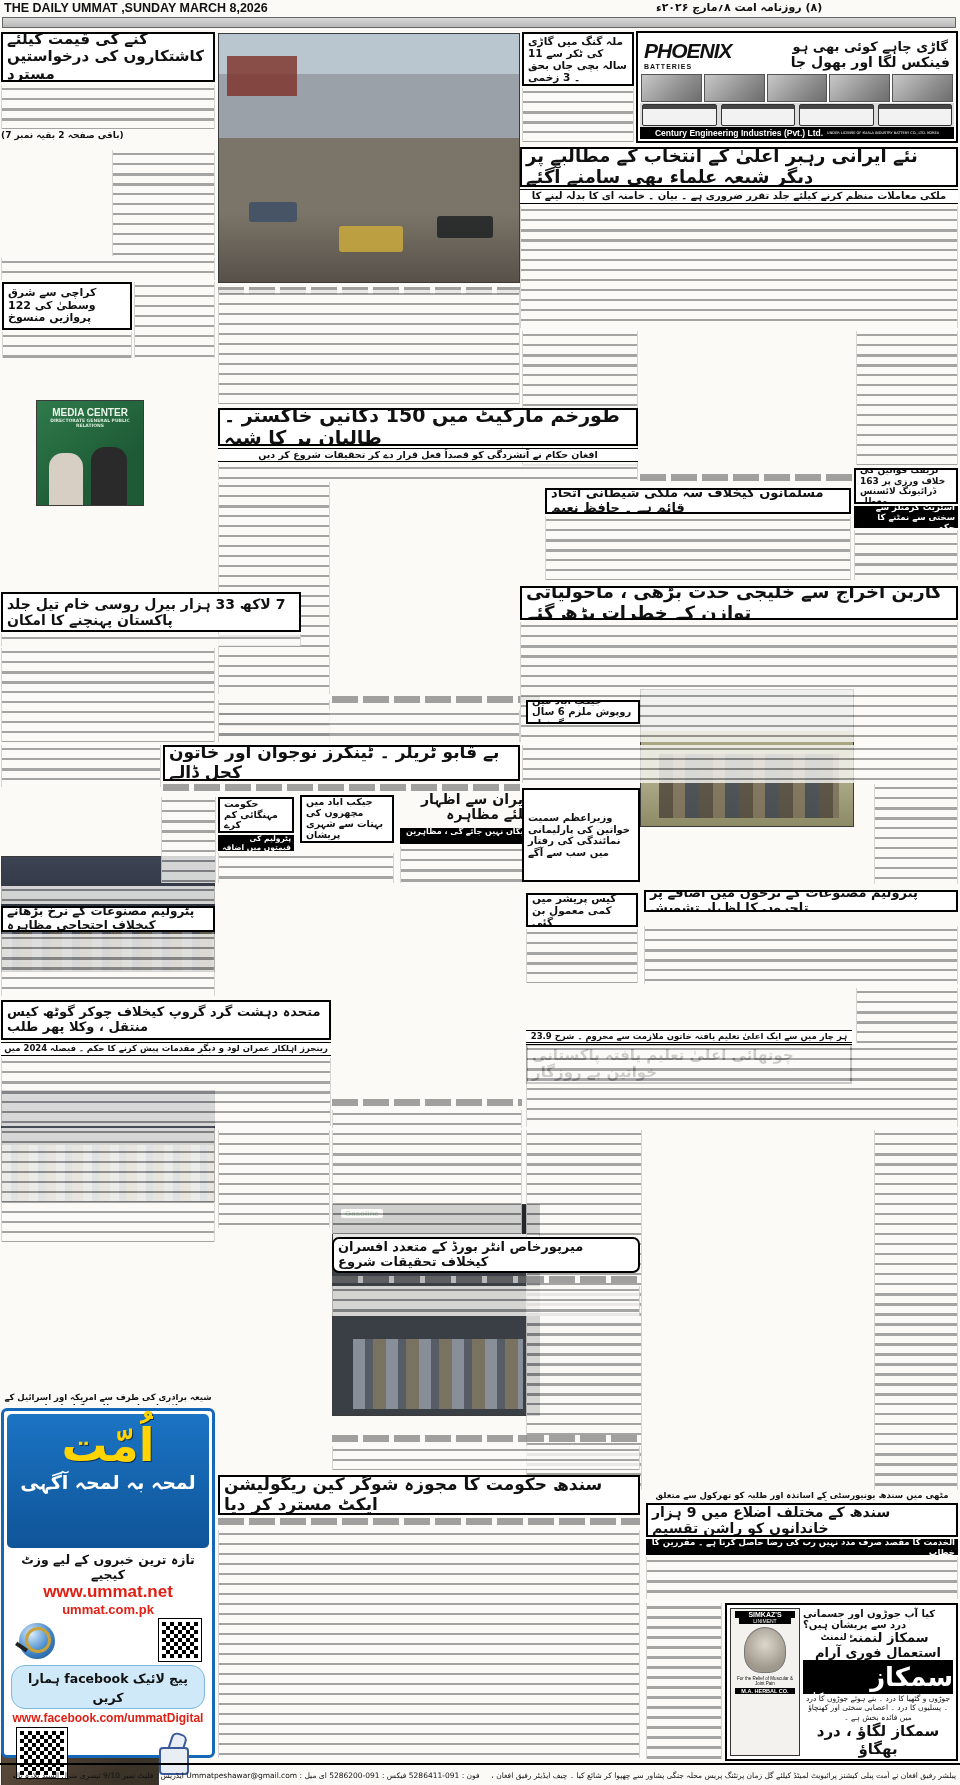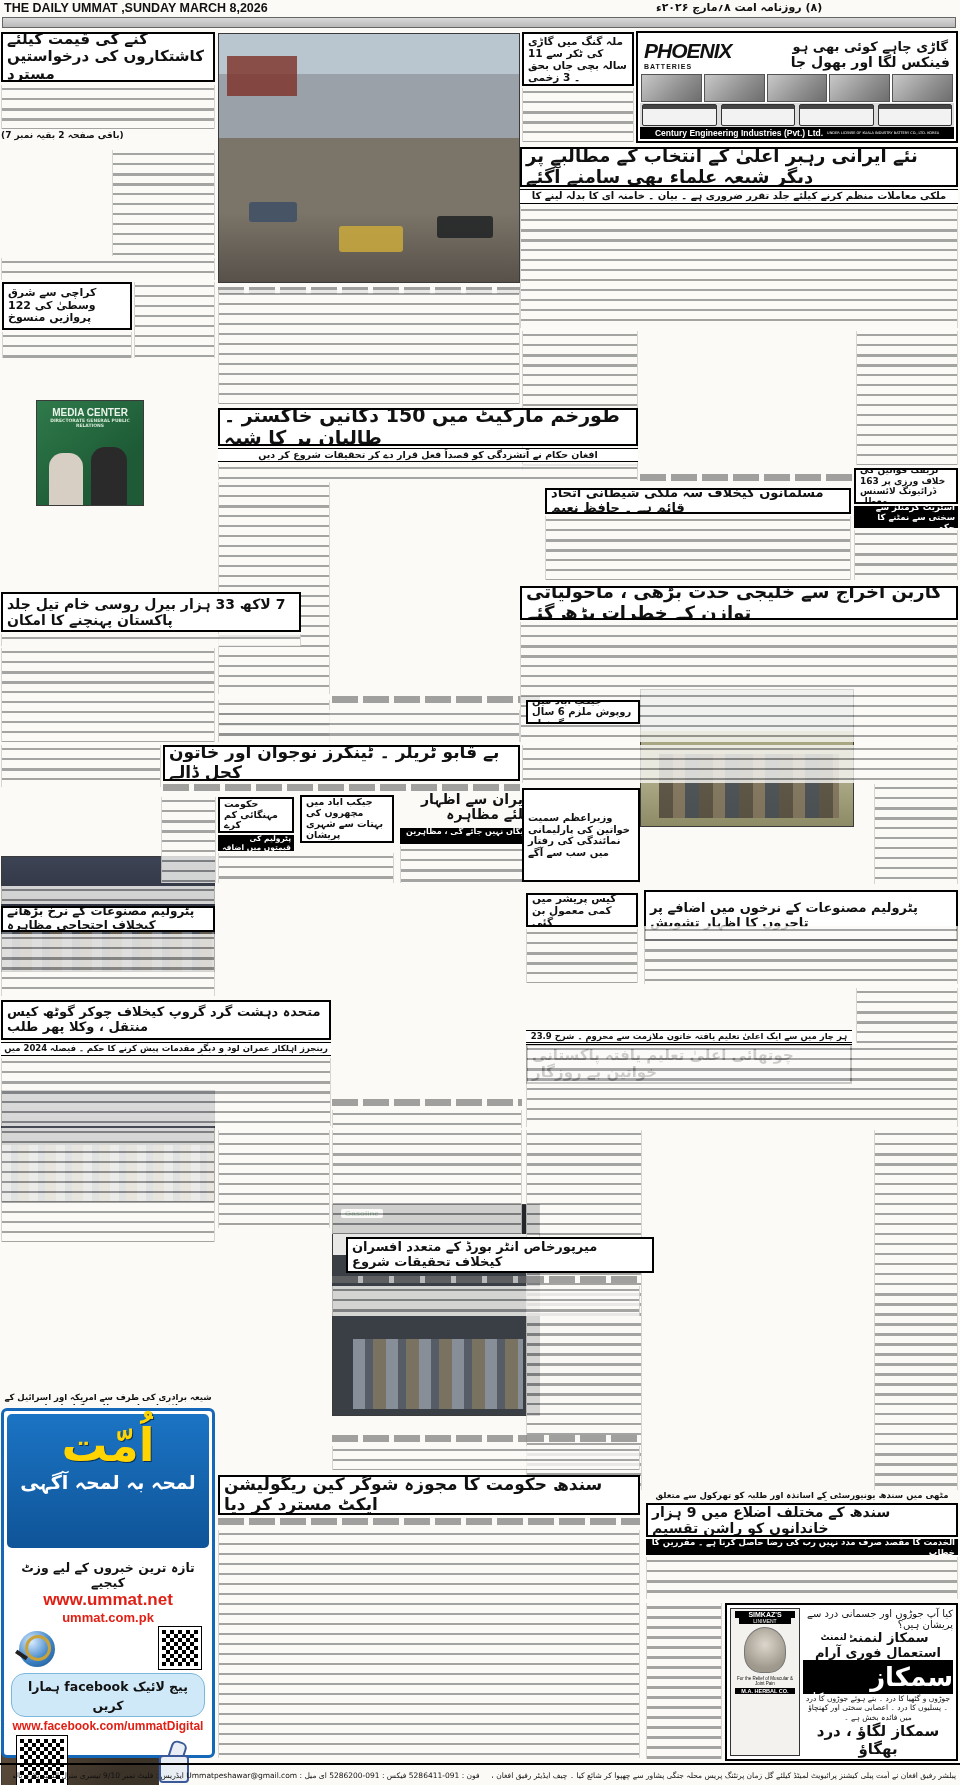--- a/index.html
+++ b/index.html
@@ -168,41 +168,41 @@
 
   <div class="blk hbox" style="left:1px;top:906px;width:214px;height:26px;font-size:12px;">پٹرولیم مصنوعات کے نرخ بڑھانے کیخلاف احتجاجی مظاہرہ</div>
   <div class="blk tx" style="left:1px;top:886px;width:214px;height:18px;"></div>
   <div class="blk tx" style="left:1px;top:934px;width:214px;height:62px;"></div>
 
   <div class="blk cap" style="left:332px;top:1099px;width:190px;"></div>
   <div class="blk tx" style="left:332px;top:1110px;width:190px;height:18px;"></div>
 
   <div class="blk hbox" style="left:526px;top:893px;width:112px;height:34px;font-size:10.5px;">گیس پریشر میں کمی معمول بن گئی</div>
   <div class="blk tx" style="left:526px;top:929px;width:112px;height:54px;"></div>
-  <div class="blk hbox" style="left:644px;top:890px;width:314px;height:51px;font-size:13px;">پٹرولیم مصنوعات کے نرخوں میں اضافے پر تاجروں کا اظہار تشویش</div>
+  <div class="blk hbox" style="left:644px;top:890px;width:314px;height:22px;font-size:13px;">پٹرولیم مصنوعات کے نرخوں میں اضافے پر تاجروں کا اظہار تشویش</div>
   <div class="blk tx" style="left:644px;top:926px;width:314px;height:58px;"></div>
 
   <div class="blk hbox" style="left:1px;top:1000px;width:330px;height:40px;font-size:13px;">متحدہ دہشت گرد گروپ کیخلاف چوکر گوٹھ کیس منتقل ، وکلا پھر طلب</div>
   <div class="blk sub" style="left:1px;top:1042px;width:330px;height:14px;font-size:8.5px;">رینجرز اہلکار عمران لود و دیگر مقدمات پیش کرنے کا حکم ۔ فیصلہ 2024 میں کیس کئی بار محفوظ ہوا تھا</div>
   <div class="blk tx" style="left:1px;top:1058px;width:330px;height:68px;"></div>
 
   <div class="blk hbox" style="left:526px;top:1044px;width:326px;height:40px;font-size:15px;">چوتھائی اعلیٰ تعلیم یافتہ پاکستانی خواتین بے روزگار</div>
   <div class="blk sub" style="left:526px;top:1030px;width:326px;height:13px;font-size:8.5px;">ہر چار میں سے ایک اعلیٰ تعلیم یافتہ خاتون ملازمت سے محروم ۔ شرح 23.9 فیصد</div>
   <div class="blk tx" style="left:526px;top:1045px;width:432px;height:82px;"></div>
   <div class="blk tx" style="left:856px;top:988px;width:102px;height:55px;"></div>
 
   <div class="blk tx" style="left:1px;top:1128px;width:214px;height:114px;"></div>
   <div class="blk tx" style="left:218px;top:1130px;width:112px;height:98px;"></div>
   <div class="blk tx" style="left:332px;top:1130px;width:190px;height:104px;"></div>
   <div class="blk tx" style="left:526px;top:1130px;width:116px;height:360px;"></div>
   <div class="blk tx" style="left:874px;top:1130px;width:84px;height:360px;"></div>
 
   <div class="blk rtl" style="left:646px;top:1490px;width:312px;height:11px;font-size:8.5px;font-weight:bold;text-align:center;overflow:hidden;">مٹھی میں سندھ یونیورسٹی کے اساتذہ اور طلبہ کو تھرکول سے متعلق بریفنگ دی جا رہی ہے</div>
 
-  <div class="blk hbox" style="left:346px;top:1237px;width:308px;height:36px;font-size:13px;">میرپورخاص انٹر بورڈ کے متعدد افسران کیخلاف تحقیقات شروع</div>
+  <div class="blk hbox" style="left:332px;top:1237px;width:308px;height:36px;font-size:13px;border-radius:7px;">میرپورخاص انٹر بورڈ کے متعدد افسران کیخلاف تحقیقات شروع</div>
   <div class="blk cap" style="left:332px;top:1276px;width:308px;"></div>
   <div class="blk tx" style="left:332px;top:1286px;width:308px;height:30px;"></div>
 
   <div class="blk cap" style="left:332px;top:1435px;width:308px;"></div>
   <div class="blk tx" style="left:332px;top:1446px;width:308px;height:24px;"></div>
 
   <div class="blk hbox" style="left:646px;top:1503px;width:312px;height:34px;font-size:14px;">سندھ کے مختلف اضلاع میں 9 ہزار خاندانوں کو راشن تقسیم</div>
   <div class="blk bar" style="left:646px;top:1539px;width:312px;height:16px;font-size:8.5px;">الخدمت کا مقصد صرف مدد نہیں رب کی رضا حاصل کرنا ہے ۔ مقررین کا خطاب</div>
   <div class="blk tx" style="left:646px;top:1557px;width:312px;height:42px;"></div>
   <div class="blk tx" style="left:646px;top:1603px;width:76px;height:156px;"></div>
@@ -211,21 +211,21 @@
   <div class="blk cap" style="left:218px;top:1518px;width:422px;"></div>
   <div class="blk tx" style="left:218px;top:1530px;width:422px;height:228px;"></div>
 
   <div class="blk rtl" style="left:1px;top:1392px;width:214px;height:13px;font-size:8.5px;font-weight:bold;text-align:center;overflow:hidden;">شیعہ برادری کی طرف سے امریکہ اور اسرائیل کے خلاف احتجاجی مظاہرہ کیا جا رہا ہے</div>
 
   <div class="blk" style="left:1px;top:1408px;width:214px;height:350px;border:3px solid #1568b8;border-radius:6px;background:#fff;padding:3px;">
     <div style="height:128px;background:linear-gradient(#1b74c4,#0f5498);border-radius:5px;text-align:center;padding-top:6px;">
       <div class="rtl" style="color:#ffd400;font-size:46px;font-weight:bold;line-height:1.1;text-shadow:1px 1px 0 #08325e;">اُمّت</div>
       <div class="rtl" style="color:#fff;font-size:19px;font-weight:bold;">لمحہ بہ لمحہ آگہی</div>
     </div>
-    <div class="rtl" style="font-size:12.5px;font-weight:bold;text-align:center;margin-top:12px;">تازہ ترین خبروں کے لیے وزٹ کیجیے</div>
+    <div class="rtl" style="font-size:12.5px;font-weight:bold;text-align:center;margin-top:4px;">تازہ ترین خبروں کے لیے وزٹ کیجیے</div>
     <div class="redurl" style="font-size:17px;font-family:'Liberation Sans',sans-serif;">www.ummat.net</div>
     <div class="redurl" style="font-size:13px;font-family:'Liberation Sans',sans-serif;">ummat.com.pk</div>
     <div style="display:flex;justify-content:space-between;align-items:center;padding:2px 8px;">
       <div style="position:relative;width:42px;height:42px;">
         <div style="position:absolute;left:4px;top:4px;width:36px;height:36px;border-radius:50%;background:radial-gradient(circle at 35% 30%,#d8ecff,#3f85c8 55%,#154d86);"></div>
         <div style="position:absolute;left:10px;top:8px;width:20px;height:20px;border:3px solid #caa23a;border-radius:50%;"></div>
         <div style="position:absolute;left:0px;top:26px;width:13px;height:4px;background:#222;transform:rotate(35deg);"></div>
       </div>
       <div class="qr" style="width:36px;height:36px;"></div>
     </div>
@@ -244,21 +244,21 @@
 
   <div class="blk" style="left:725px;top:1603px;width:233px;height:158px;border:2px solid #000;background:#fff;padding:3px;display:flex;gap:3px;">
     <div style="width:66px;border:1px solid #333;background:#f4f2ee;display:flex;flex-direction:column;align-items:center;padding:2px 1px;">
       <div style="background:#000;color:#fff;font-size:7px;font-weight:bold;width:92%;text-align:center;font-family:'Liberation Sans',sans-serif;">SIMKAZ'S</div>
       <div style="background:#000;color:#fff;font-size:5px;width:80%;text-align:center;font-family:'Liberation Sans',sans-serif;">LINIMENT</div>
       <div style="width:40px;height:44px;margin:3px 0;border-radius:50% 50% 40% 40%;background:radial-gradient(circle at 50% 38%,#ddd6cc,#9f988c 70%);border:1px solid #777;"></div>
       <div style="font-size:4.5px;text-align:center;font-family:'Liberation Sans',sans-serif;">For the Relief of Muscular &amp; Joint Pain</div>
       <div style="background:#000;color:#fff;font-size:5.5px;font-weight:bold;width:92%;text-align:center;margin-top:2px;font-family:'Liberation Sans',sans-serif;">M.A. HERBAL CO.</div>
     </div>
     <div style="flex:1;display:flex;flex-direction:column;justify-content:space-between;">
-      <div class="rtl" style="font-size:10px;font-weight:normal;text-align:right;">کیا آپ جوڑوں اور جسمانی درد سے پریشان ہیں؟</div>
+      <div class="rtl" style="font-size:10px;font-weight:bold;text-align:left;">کیا آپ جوڑوں اور جسمانی درد سے پریشان ہیں؟</div>
       <div class="rtl" style="font-size:13px;font-weight:bold;text-align:center;">سمکاز لنمنٹ کا استعمال فوری آرام</div>
       <div style="background:#000;color:#fff;display:flex;align-items:center;justify-content:center;gap:6px;height:34px;direction:rtl;">
         <span style="font-size:26px;font-weight:bold;">سمکاز</span>
         <span style="display:flex;flex-direction:column;align-items:center;">
           <span style="font-size:9px;font-weight:bold;background:#fff;color:#000;padding:0 3px;">لنمنٹ</span>
           <span style="font-size:14px;margin-top:48px;">دردوں کا تیل</span>
         </span>
       </div>
       <div class="rtl" style="font-size:7.5px;text-align:center;line-height:1.25;">جوڑوں و گٹھیا کا درد ۔ بنے ہوئے جوڑوں کا درد ۔ پسلیوں کا درد ۔ اعصابی سختی اور کھنچاؤ میں فائدہ بخش ہے ۔</div>
       <div class="rtl" style="font-size:15px;font-weight:bold;text-align:center;">سمکاز لگاؤ ، درد بھگاؤ</div>

